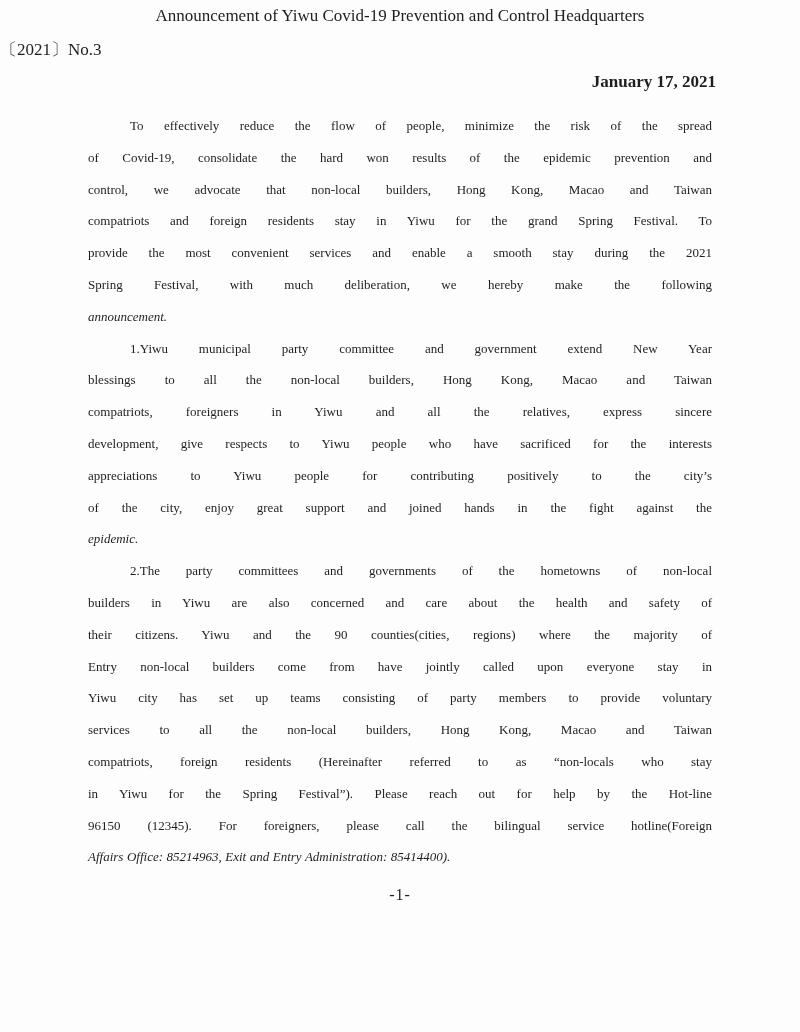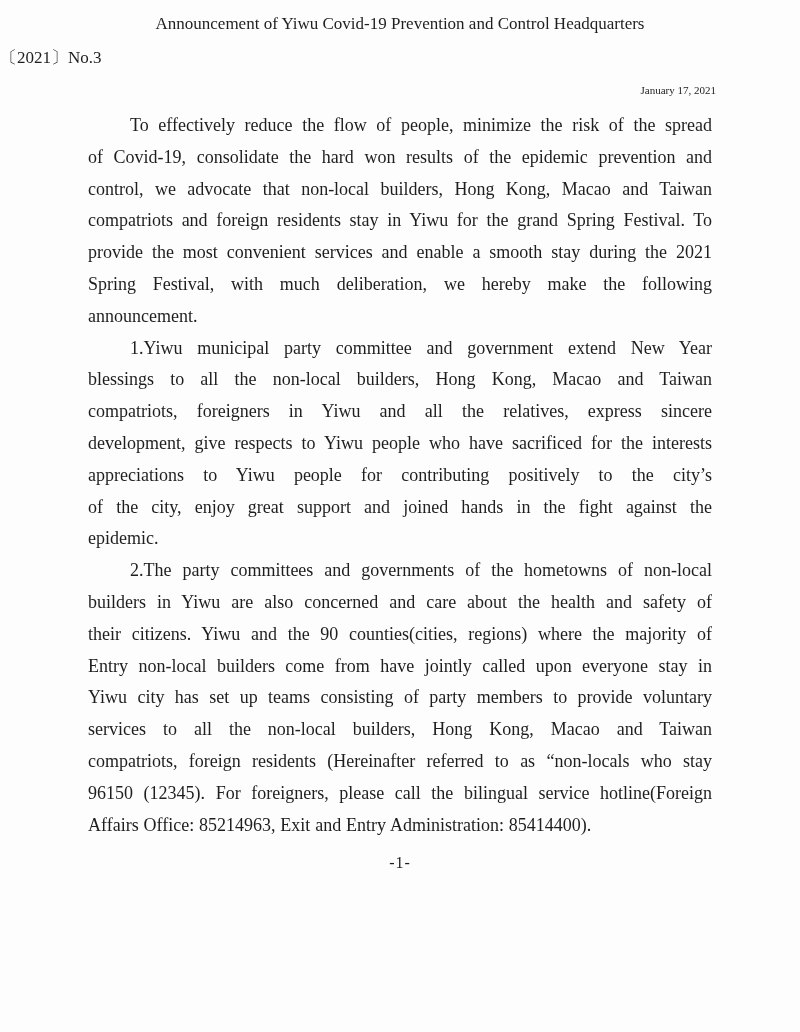--- a/index.html
+++ b/index.html
@@ -11,54 +11,56 @@
     position: relative;
     width: 800px;
     height: 1032px;
     margin: 0 auto;
     background: #fdfdfd;
     color: #1e1e1e;
     font-family: "Liberation Serif", serif;
     overflow: hidden;
   }
   .doc-title {
-    padding-top: 12px;
+    padding-top: 4px;
     text-align: center;
     font-size: 17px;
     line-height: 24px;
     white-space: nowrap;
   }
   .doc-number {
     margin-top: 10px;
     text-align: left;
     font-size: 17px;
     line-height: 24px;
   }
   .doc-date {
-    margin: 8px 84px 8px 88px;
+    margin: 8px 84px 16px 88px;
     text-align: right;
-    font-size: 11px;
+    font-size: 17px;
     line-height: 24px;
+    font-weight: bold;
   }
   .doc-body {
     margin: 8px 88px 8px 88px;
-    font-size: 18px;
+    font-size: 13px;
     line-height: 31.8px;
   }
   .line {
     text-align: justify;
     text-align-last: justify;
     word-spacing: 0.02em;
     white-space: normal;
   }
   .line.first {
     text-indent: 42px;
   }
   .line.last {
     text-align-last: left;
+    font-style: italic;
   }
   .page-number {
     margin-top: 10px;
     text-align: center;
     font-size: 16px;
     line-height: 24px;
     letter-spacing: 1px;
   }
 </style>
 </head>
@@ -90,20 +92,21 @@
     <div class="line">of the city, enjoy great support and joined hands in the fight against the</div>
     <div class="line last">epidemic.</div>
 
     <div class="line first">2.The party committees and governments of the hometowns of non-local</div>
     <div class="line">builders in Yiwu are also concerned and care about the health and safety of</div>
     <div class="line">their citizens. Yiwu and the 90 counties(cities, regions) where the majority of</div>
     <div class="line">Entry non-local builders come from have jointly called upon everyone stay in</div>
     <div class="line">Yiwu city has set up teams consisting of party members to provide voluntary</div>
     <div class="line">services to all the non-local builders, Hong Kong, Macao and Taiwan</div>
     <div class="line">compatriots, foreign residents (Hereinafter referred to as “non-locals who stay</div>
+    <div class="line">in Yiwu for the Spring Festival”). Please reach out for help by the Hot-line</div>
     <div class="line">96150 (12345). For foreigners, please call the bilingual service hotline(Foreign</div>
     <div class="line last">Affairs Office: 85214963, Exit and Entry Administration: 85414400).</div>
 
   </div>
 
   <div class="page-number">-1-</div>
 
 </div>
 
 </body></html>

